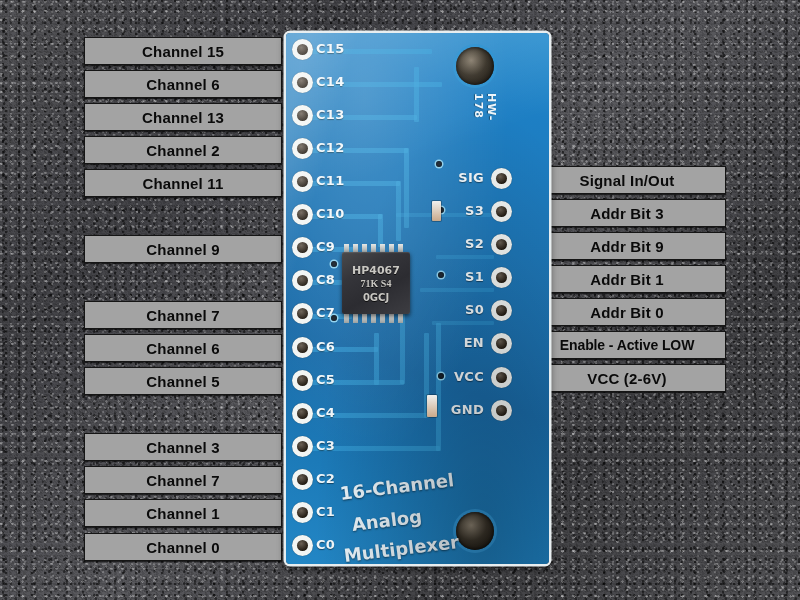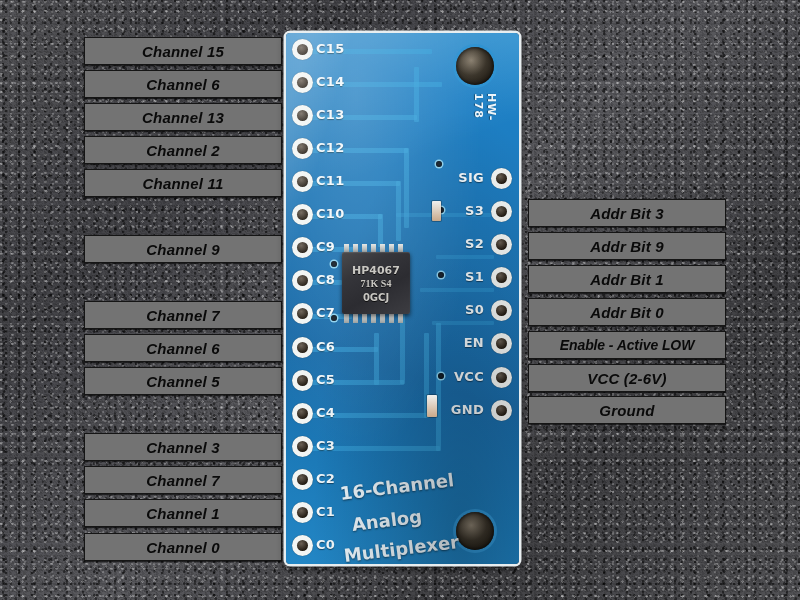--- a/index.html
+++ b/index.html
@@ -36,37 +36,36 @@
     background-image:
       repeating-conic-gradient(from 0deg at 20% 30%, rgba(255,255,255,.12) 0 8%, rgba(0,0,0,.14) 8% 16%),
       repeating-conic-gradient(from 45deg at 70% 70%, rgba(255,255,255,.09) 0 6%, rgba(0,0,0,.12) 6% 12%);
     background-size:7px 7px, 5px 5px;
     mix-blend-mode:overlay;
   }
 
   
   .label{
     position:absolute;
-    background:#737373;
+    background:#a3a3a3;
     border:1px solid #151515;
     color:#0a0a0a;
     font-weight:bold;
     display:flex;align-items:center;justify-content:center;
     letter-spacing:.2px;
     box-shadow:0 1px 1px rgba(0,0,0,.6);
     white-space:nowrap;
-    font-style:italic;
   }
   .label.left{left:84px;width:196px;height:26px;font-size:15px;}
   .label.right{left:528px;width:196px;height:26px;font-size:15px;}
   .label.right.small{font-size:14px;letter-spacing:-.1px;}
 
   
   #board{
-    position:absolute;left:286px;top:33px;width:233px;height:531px;
+    position:absolute;left:286px;top:33px;width:263px;height:531px;
     border-radius:4px;
     background:
       linear-gradient(160deg, rgba(255,255,255,.18) 0%, rgba(255,255,255,0) 28%),
       linear-gradient(200deg, #2b8fcf 0%, #1d7fc4 14%, #1e76b6 40%, #1a6ba8 62%, #1c7ab8 82%, #2387c6 100%);
     box-shadow:0 0 0 2.5px #e8eef0, 0 3px 9px rgba(0,0,0,.75);
     overflow:hidden;
   }
   
   #board::after{
     content:"";position:absolute;inset:0;pointer-events:none;
@@ -150,27 +149,27 @@
   <div class="label left" style="top:169px">Channel 11</div>
   <div class="label left" style="top:235px">Channel 9</div>
   <div class="label left" style="top:301px">Channel 7</div>
   <div class="label left" style="top:334px">Channel 6</div>
   <div class="label left" style="top:367px">Channel 5</div>
   <div class="label left" style="top:433px">Channel 3</div>
   <div class="label left" style="top:466px">Channel 7</div>
   <div class="label left" style="top:499px">Channel 1</div>
   <div class="label left" style="top:533px">Channel 0</div>
 
+  <div class="label right" style="top:166px">Signal In/Out</div>
   <div class="label right" style="top:199px">Addr Bit 3</div>
   <div class="label right" style="top:232px">Addr Bit 9</div>
   <div class="label right" style="top:265px">Addr Bit 1</div>
   <div class="label right" style="top:298px">Addr Bit 0</div>
   <div class="label right small" style="top:331px">Enable - Active LOW</div>
   <div class="label right" style="top:364px">VCC (2-6V)</div>
-  <div class="label right" style="top:396px">Ground</div>
 
   <div id="board">
 
     <div class="trace" style="left:26px;top:16px;width:120px;height:5px;"></div>
     <div class="trace" style="left:26px;top:49px;width:130px;height:5px;"></div>
     <div class="trace" style="left:26px;top:82px;width:105px;height:5px;"></div>
     <div class="trace" style="left:128px;top:34px;width:5px;height:55px;"></div>
     <div class="trace" style="left:26px;top:115px;width:96px;height:5px;"></div>
     <div class="trace" style="left:118px;top:115px;width:5px;height:80px;"></div>
     <div class="trace" style="left:26px;top:148px;width:88px;height:5px;"></div>

